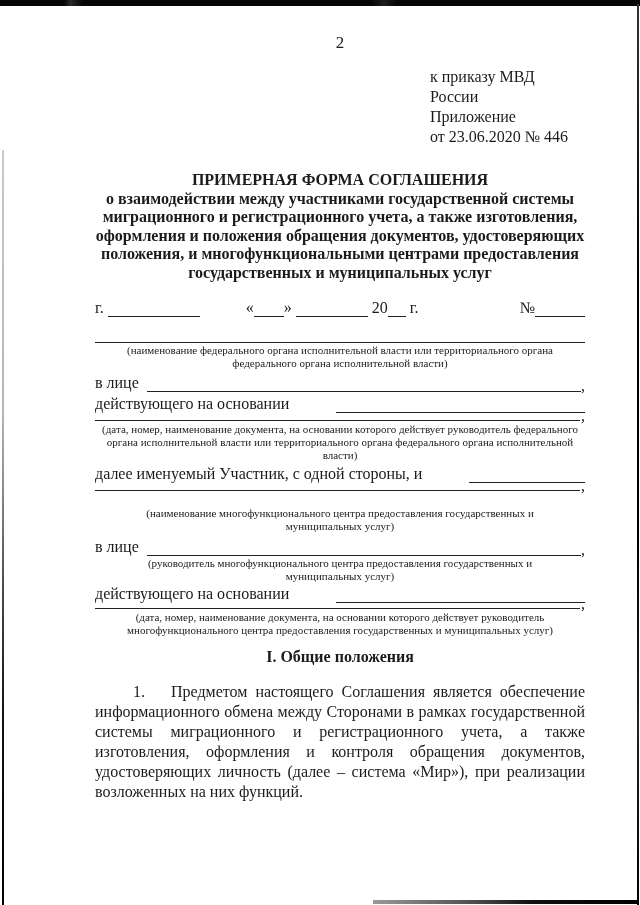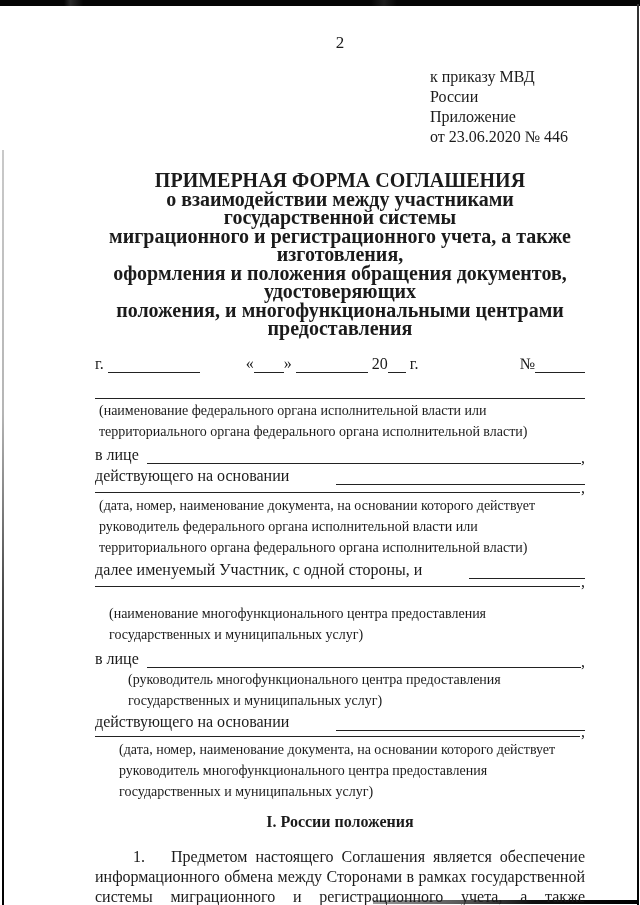--- a/index.html
+++ b/index.html
@@ -19,35 +19,35 @@
     background:linear-gradient(#333 0%,#000 30%,#000 60%,#222 80%,#000 100%); }
   .edge-left { position:absolute; top:150px; left:2px; width:2px; height:755px;
     background:linear-gradient(#c9c9c9 0%,#b5b5b5 35%,#8a8a8a 45%,#4a4a4a 58%,#111 75%,#000 100%); }
   .edge-bottom { position:absolute; bottom:1px; right:2px; width:265px; height:4px;
     background:linear-gradient(90deg,#9a9a9a 0%,#555 35%,#111 60%,#000 100%); }
 
   .content { position:absolute; left:95px; top:0; width:490px; }
 
   .pagenum { margin-top:33px; text-align:center; font-size:17px; }
   .appendix { margin-top:14px; margin-left:335px; font-size:16px; line-height:20px; }
-  .doc-title { margin-top:24px; text-align:center; font-weight:bold; font-size:20px; line-height:18.5px; }
+  .doc-title { margin-top:24px; text-align:center; font-weight:bold; font-size:16px; line-height:18.5px; }
 
   .daterow { margin-top:17px; display:flex; align-items:flex-end; font-size:16px; height:18px; }
   .daterow .mid { margin-left:46px; }
   .daterow .spacer { flex:1; }
   .bl { display:inline-block; border-bottom:1px solid #222; height:15px; vertical-align:bottom; }
   .w92{width:92px} .w30{width:30px} .w72{width:72px} .w18{width:18px} .w50{width:50px}
 
   .blankline { height:25px; border-bottom:1px solid #222; }
   .uline { display:flex; align-items:flex-end; }
   .uline .fill { flex:1; border-bottom:1px solid #222; height:6px; }
   .uline .comma { font-size:16px; line-height:10px; padding-left:1px; }
   .u8 { height:8px; } .u8 .fill { height:8px; }
 
-  .caption { font-size:14px; line-height:21px; margin:1px auto 0 auto; }
+  .caption { font-size:11px; line-height:13px; text-align:center; margin:1px auto 0 auto; }
   .cap-w455{max-width:458px} .cap-w480{max-width:482px} .cap-w460{max-width:462px}
   .cap-w420{max-width:424px} .cap-w440{max-width:442px}
 
   .fieldrow { display:flex; align-items:flex-end; font-size:16px; height:21px; margin-top:1px; }
   .fieldrow .label { white-space:nowrap; }
   .fieldrow .fill { flex:1; border-bottom:1px solid #222; height:16px; margin-left:8px; }
   .fieldrow .comma { line-height:12px; }
   .h20 { height:20px;gap:39px; }
 
   .para { font-size:16px; text-align:justify; }
@@ -74,20 +74,21 @@
       <div>Приложение</div>
       <div>от 23.06.2020 № 446</div>
     </div>
 
     <div class="doc-title">
       <div>ПРИМЕРНАЯ ФОРМА СОГЛАШЕНИЯ</div>
       <div>о взаимодействии между участниками государственной системы</div>
       <div>миграционного и регистрационного учета, а также изготовления,</div>
       <div>оформления и положения обращения документов, удостоверяющих</div>
       <div>положения, и многофункциональными центрами предоставления</div>
+      <div>государственных и муниципальных услуг</div>
     </div>
 
     <div class="daterow">
       <span>г.</span>&nbsp;<span class="bl w92"></span>
       <span class="mid"><span>«</span><span class="bl w30"></span><span>»</span>&nbsp;<span class="bl w72"></span>&nbsp;<span>20</span><span class="bl w18"></span>&nbsp;<span>г.</span></span>
       <span class="spacer"></span>
       <span>№</span><span class="bl w50"></span>
     </div>
 
     <div class="blankline"></div>
@@ -130,20 +131,20 @@
       <span class="label">действующего на основании</span>
       <span class="fill"></span>
     </div>
     <div class="uline" style="height:6px">
       <span class="fill"></span>
         <span class="comma">,</span>
     </div>
     <div class="caption cap-w440" style="margin-top:2px">(дата, номер, наименование документа, на основании которого действует руководитель многофункционального центра предоставления государственных и муниципальных услуг)</div>
 
 
-    <div class="sec-heading">I. России положения</div>
+    <div class="sec-heading">I. Общие положения</div>
 
     <div class="para p1">
       <span>1.</span><span class="numtab"></span><span>Предметом настоящего Соглашения является обеспечение информационного обмена между Сторонами в рамках государственной системы миграционного и регистрационного учета, а также изготовления, оформления и контроля обращения документов, удостоверяющих личность (далее – система «Мир»), при реализации возложенных на них функций.</span>
     </div>
 
   </div>
 </div>
 
 </body></html>

